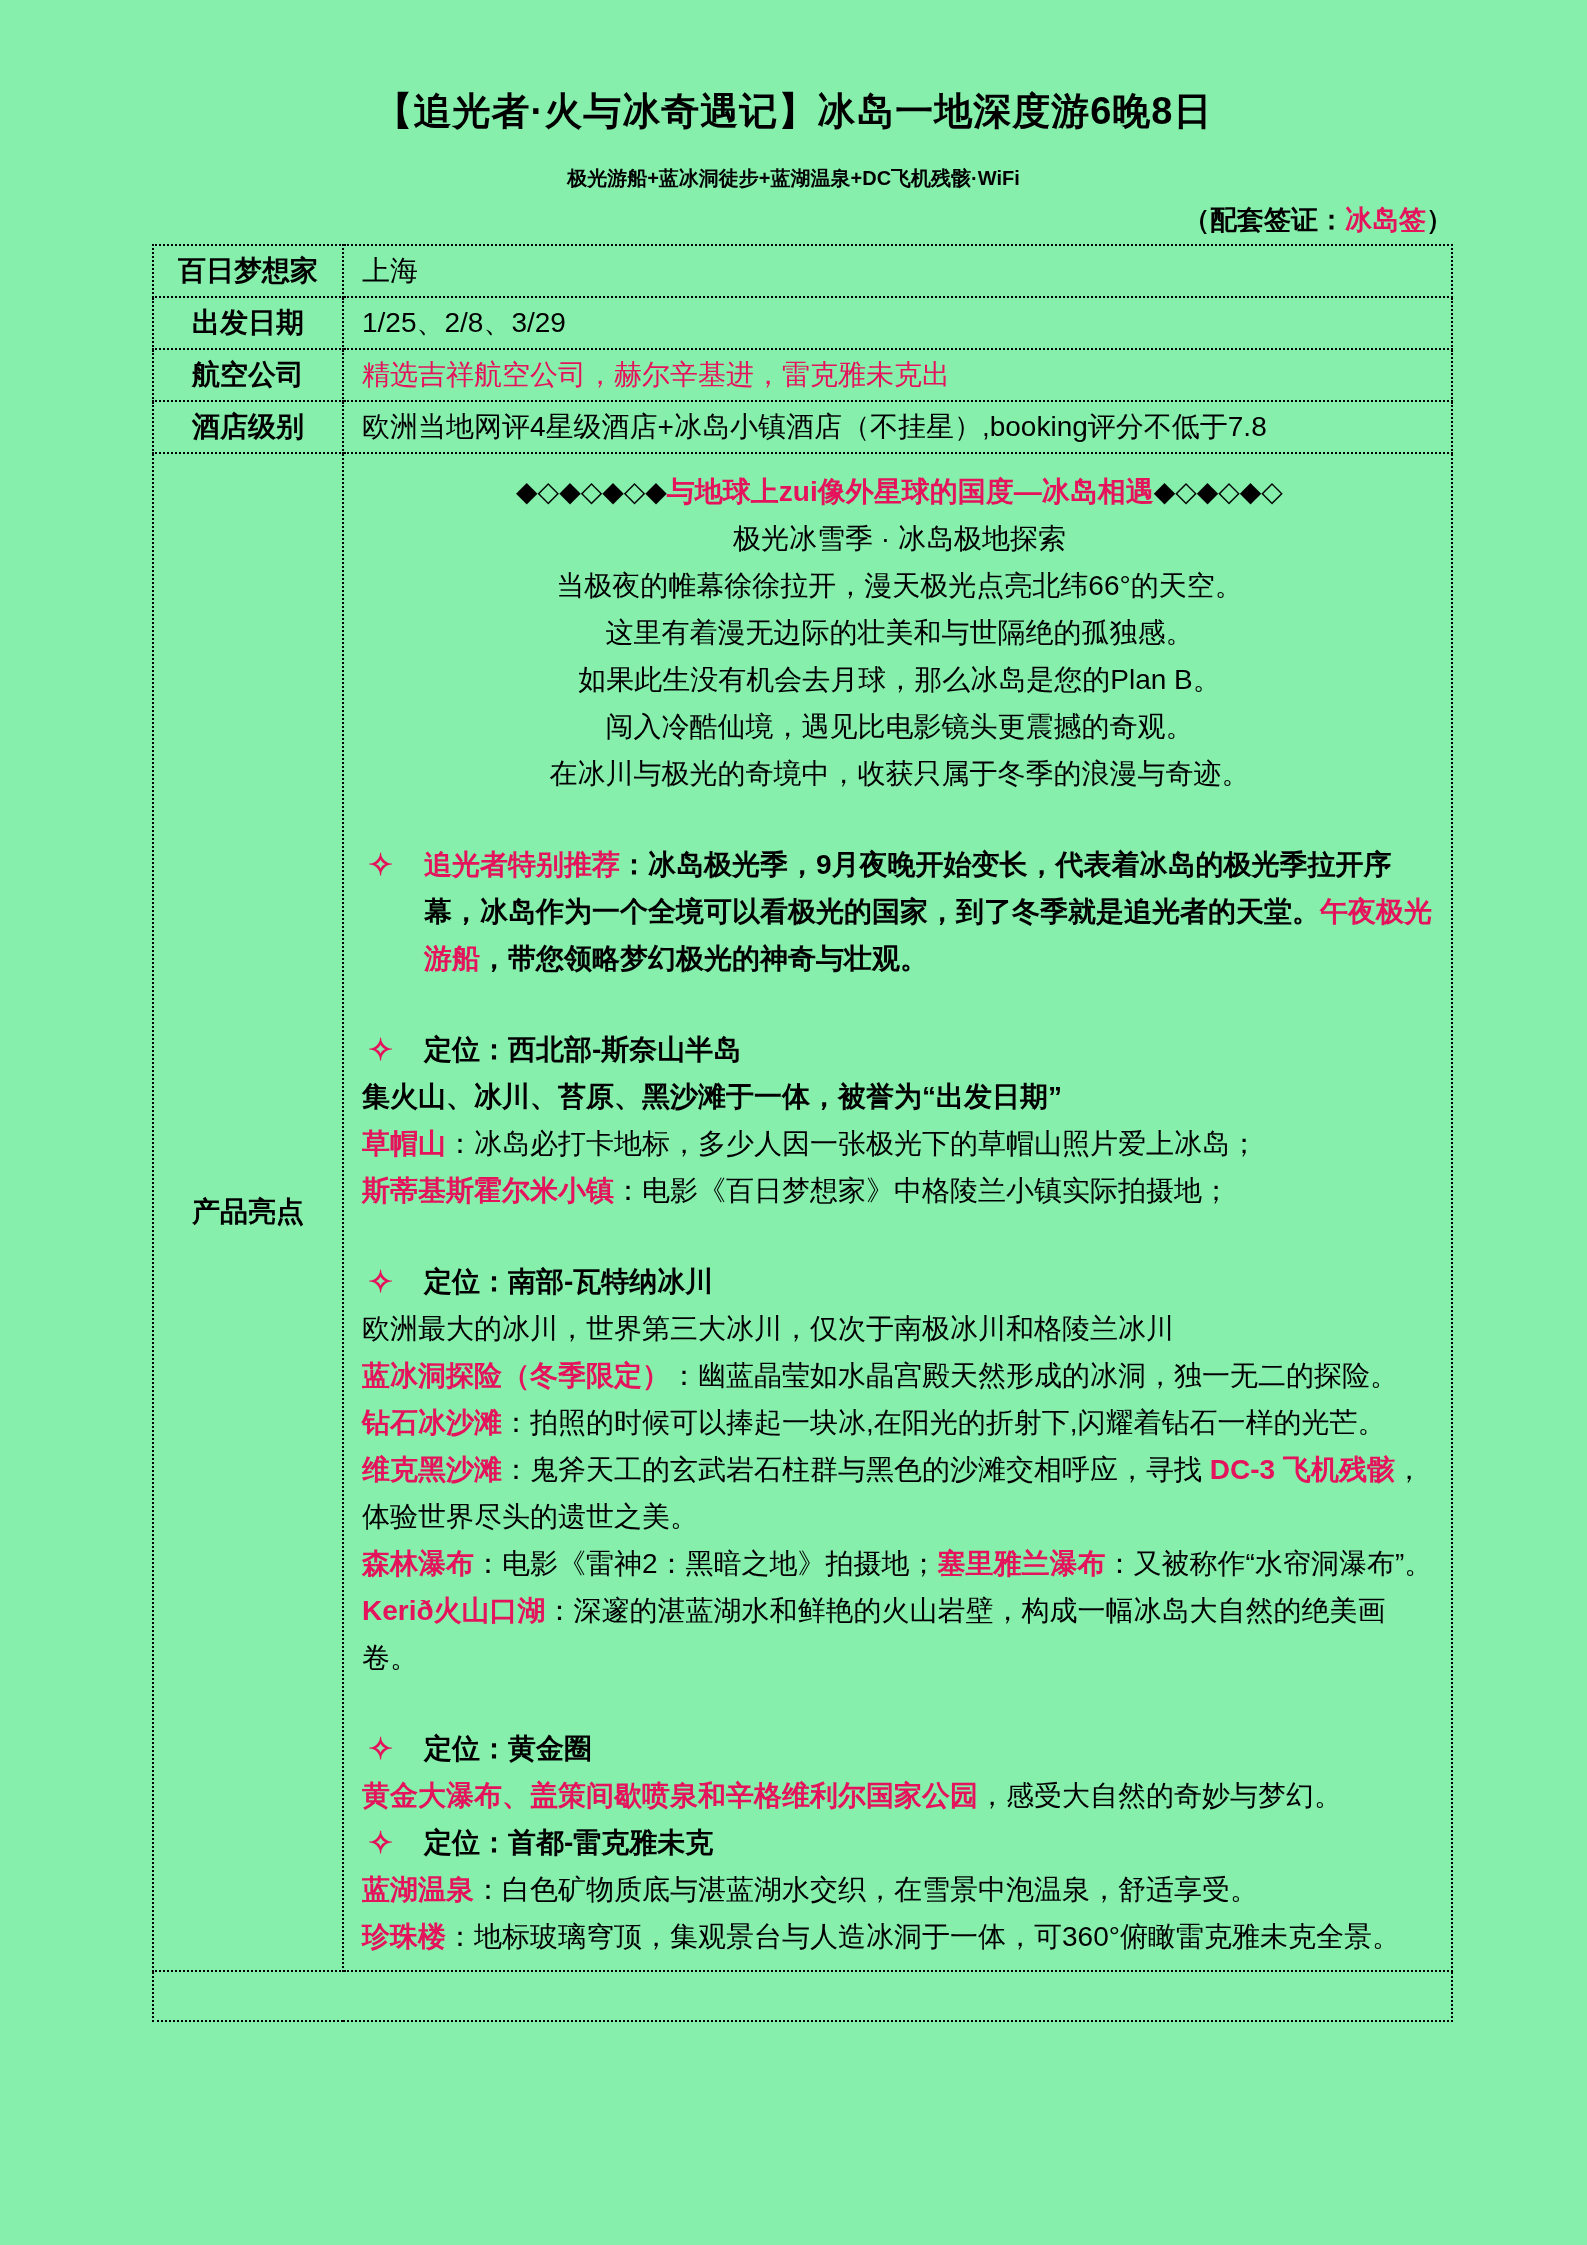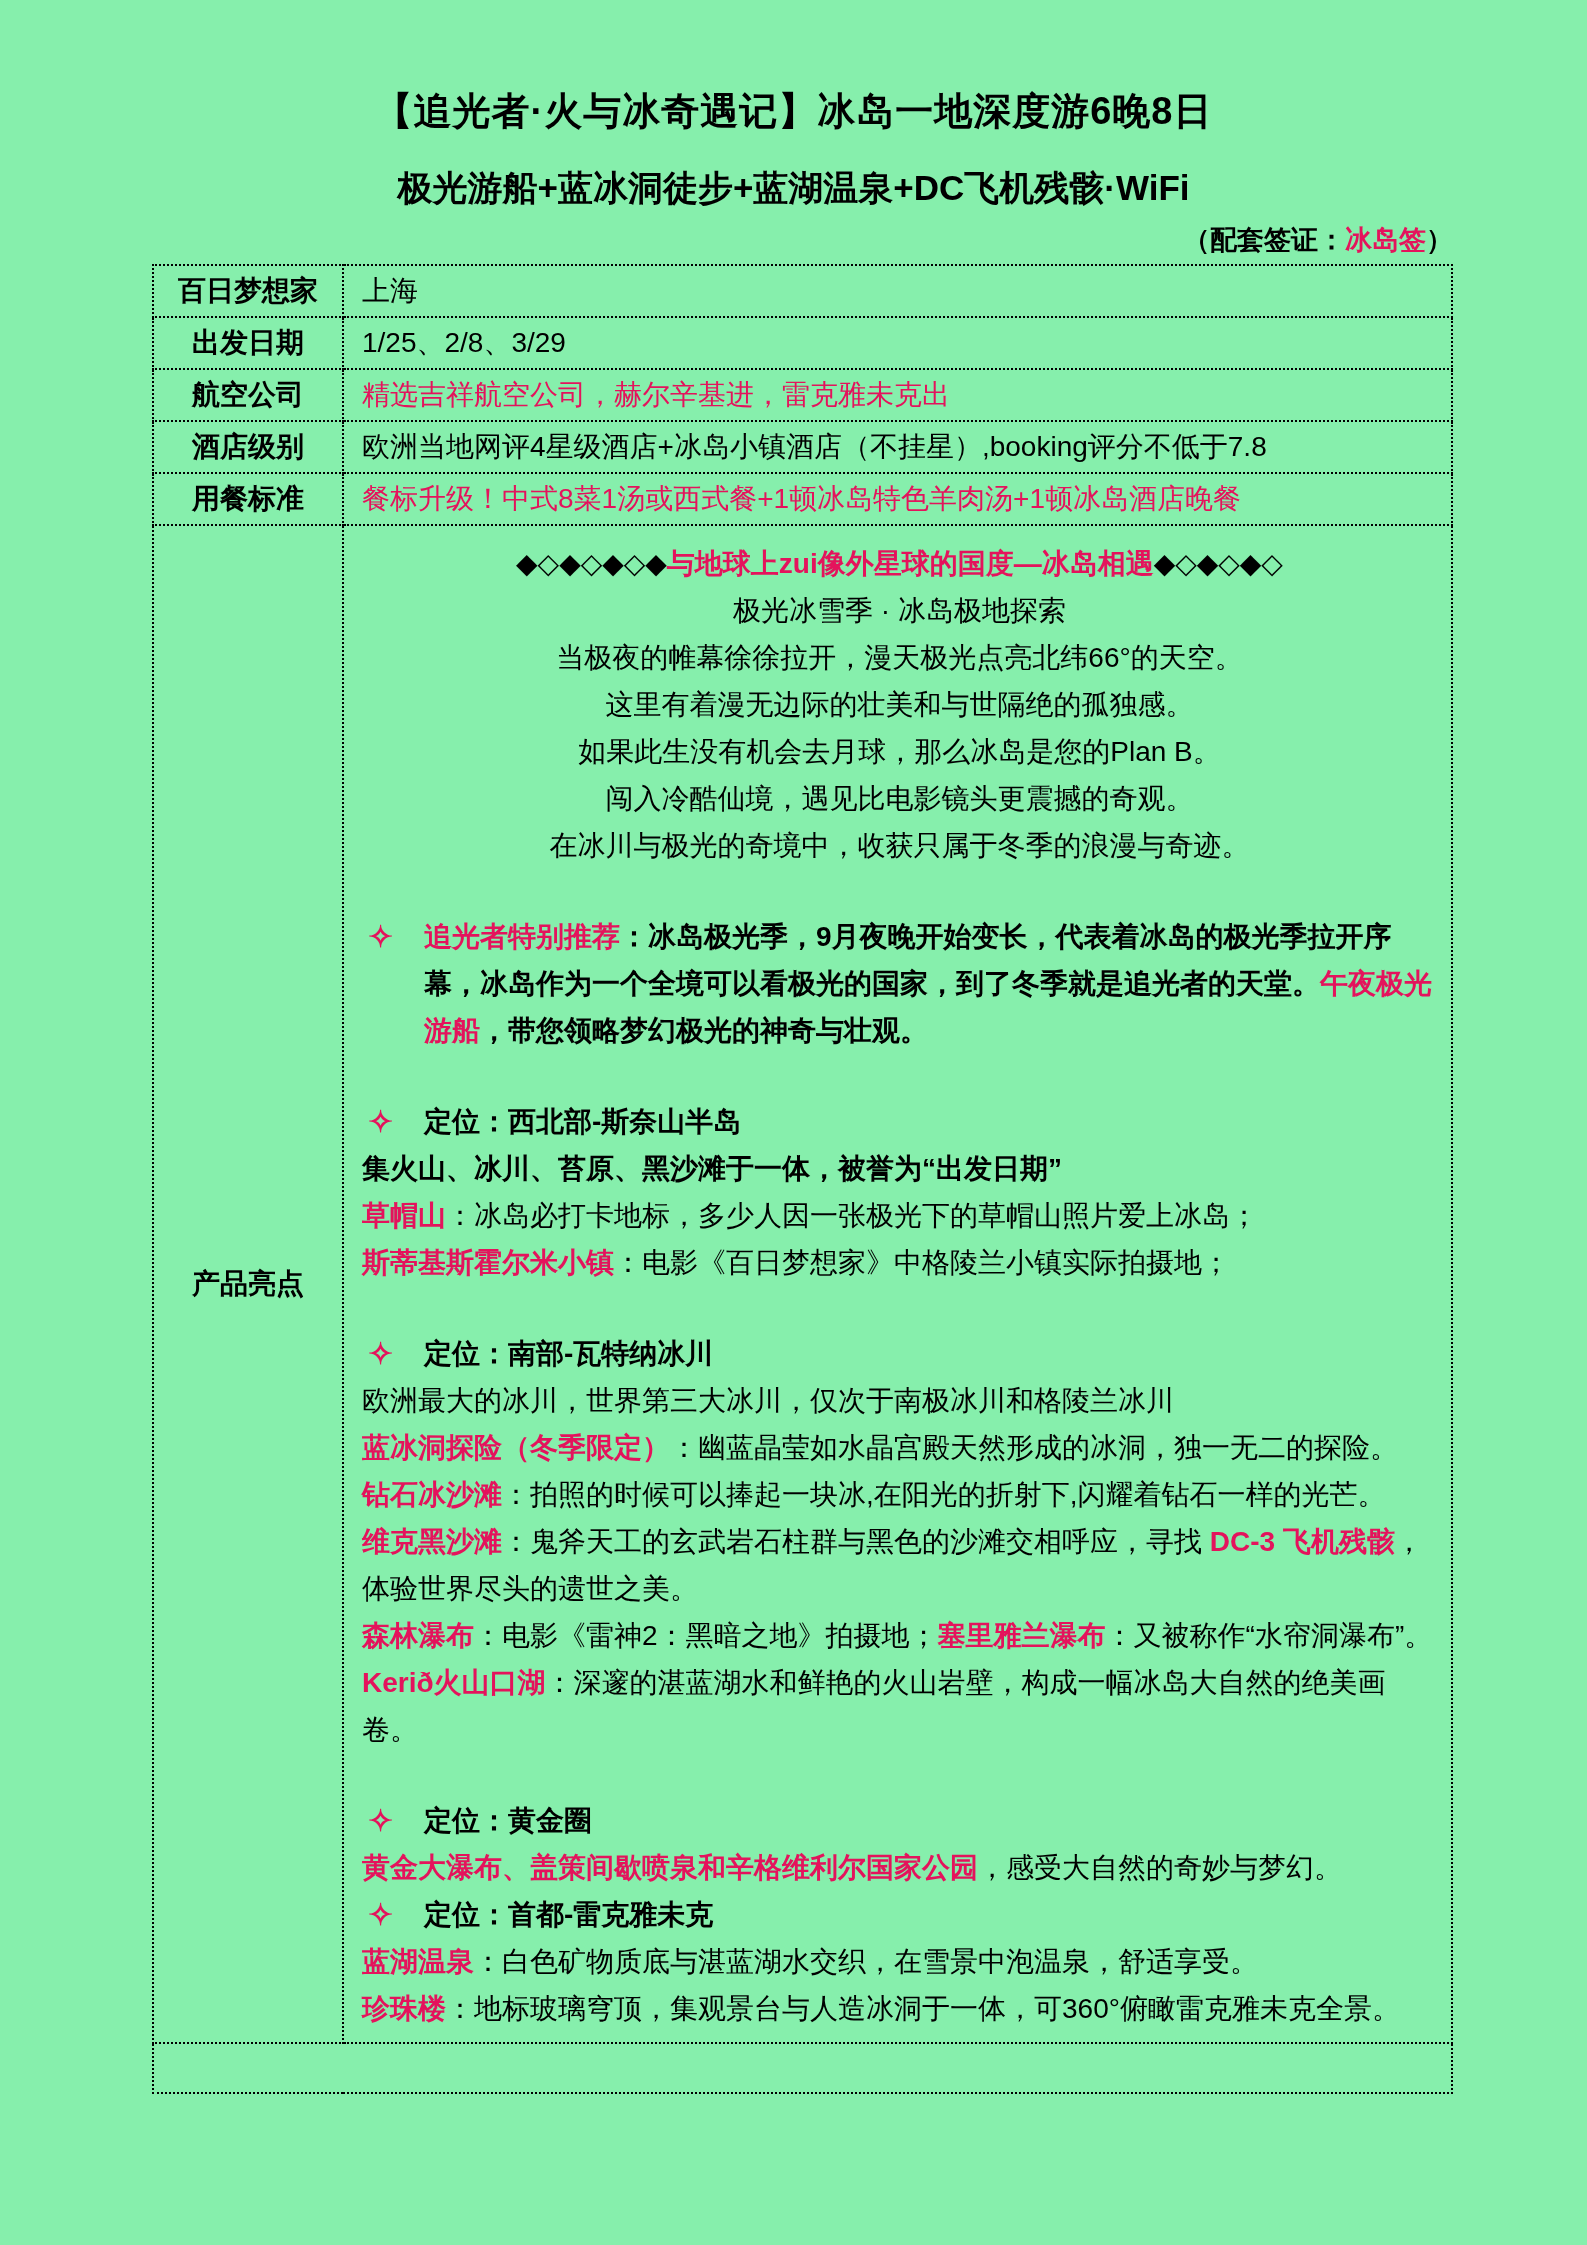--- a/index.html
+++ b/index.html
@@ -8,21 +8,21 @@
   .page {
     width:1587px; height:2245px; background:#86efac; color:var(--ink);
     font-family:"Liberation Sans", sans-serif; overflow:hidden; position:relative;
   }
   .doc-title {
     margin:0; padding-top:86px; text-align:center;
     font-size:38px; font-weight:bold; letter-spacing:1px;
   }
   .doc-subtitle {
     margin:0; padding-top:28px; text-align:center;
-    font-size:35px; font-weight:bold;
+    font-size:20px; font-weight:bold;
   }
   .visa-line {
     margin:10px 134px 6px 0; text-align:right;
     font-size:27px; font-weight:bold;
   }
   table.itn {
     margin-left:152px; width:1301px;
     border-collapse:collapse; table-layout:fixed;
   }
   table.itn td { border:2px dotted #000; vertical-align:middle; }
@@ -70,24 +70,20 @@
           <td class="value-cell"><span class="s-n">1/25、2/8、3/29</span></td>
         </tr>
         <tr class="info-row">
           <td class="label-cell">航空公司</td>
           <td class="value-cell"><span class="s-p">精选吉祥航空公司，赫尔辛基进，雷克雅未克出</span></td>
         </tr>
         <tr class="info-row">
           <td class="label-cell">酒店级别</td>
           <td class="value-cell"><span class="s-n">欧洲当地网评4星级酒店+冰岛小镇酒店（不挂星）,booking评分不低于7.8</span></td>
         </tr>
-        <tr class="info-row">
-          <td class="label-cell">用餐标准</td>
-          <td class="value-cell"><span class="s-p">餐标升级！中式8菜1汤或西式餐+1顿冰岛特色羊肉汤+1顿冰岛酒店晚餐</span></td>
-        </tr>
         <tr>
           <td class="label-cell">产品亮点</td>
           <td class="hl-cell">
             <div class="para p-center"><span class="s-n">◆◇◆◇◆◇◆</span><span class="s-pb">与地球上zui像外星球的国度—冰岛相遇</span><span class="s-n">◆◇◆◇◆◇</span></div>
             <div class="para p-center"><span class="s-n">极光冰雪季 · 冰岛极地探索</span></div>
             <div class="para p-center"><span class="s-n">当极夜的帷幕徐徐拉开，漫天极光点亮北纬66°的天空。</span></div>
             <div class="para p-center"><span class="s-n">这里有着漫无边际的壮美和与世隔绝的孤独感。</span></div>
             <div class="para p-center"><span class="s-n">如果此生没有机会去月球，那么冰岛是您的Plan B。</span></div>
             <div class="para p-center"><span class="s-n">闯入冷酷仙境，遇见比电影镜头更震撼的奇观。</span></div>
             <div class="para p-center"><span class="s-n">在冰川与极光的奇境中，收获只属于冬季的浪漫与奇迹。</span></div>

